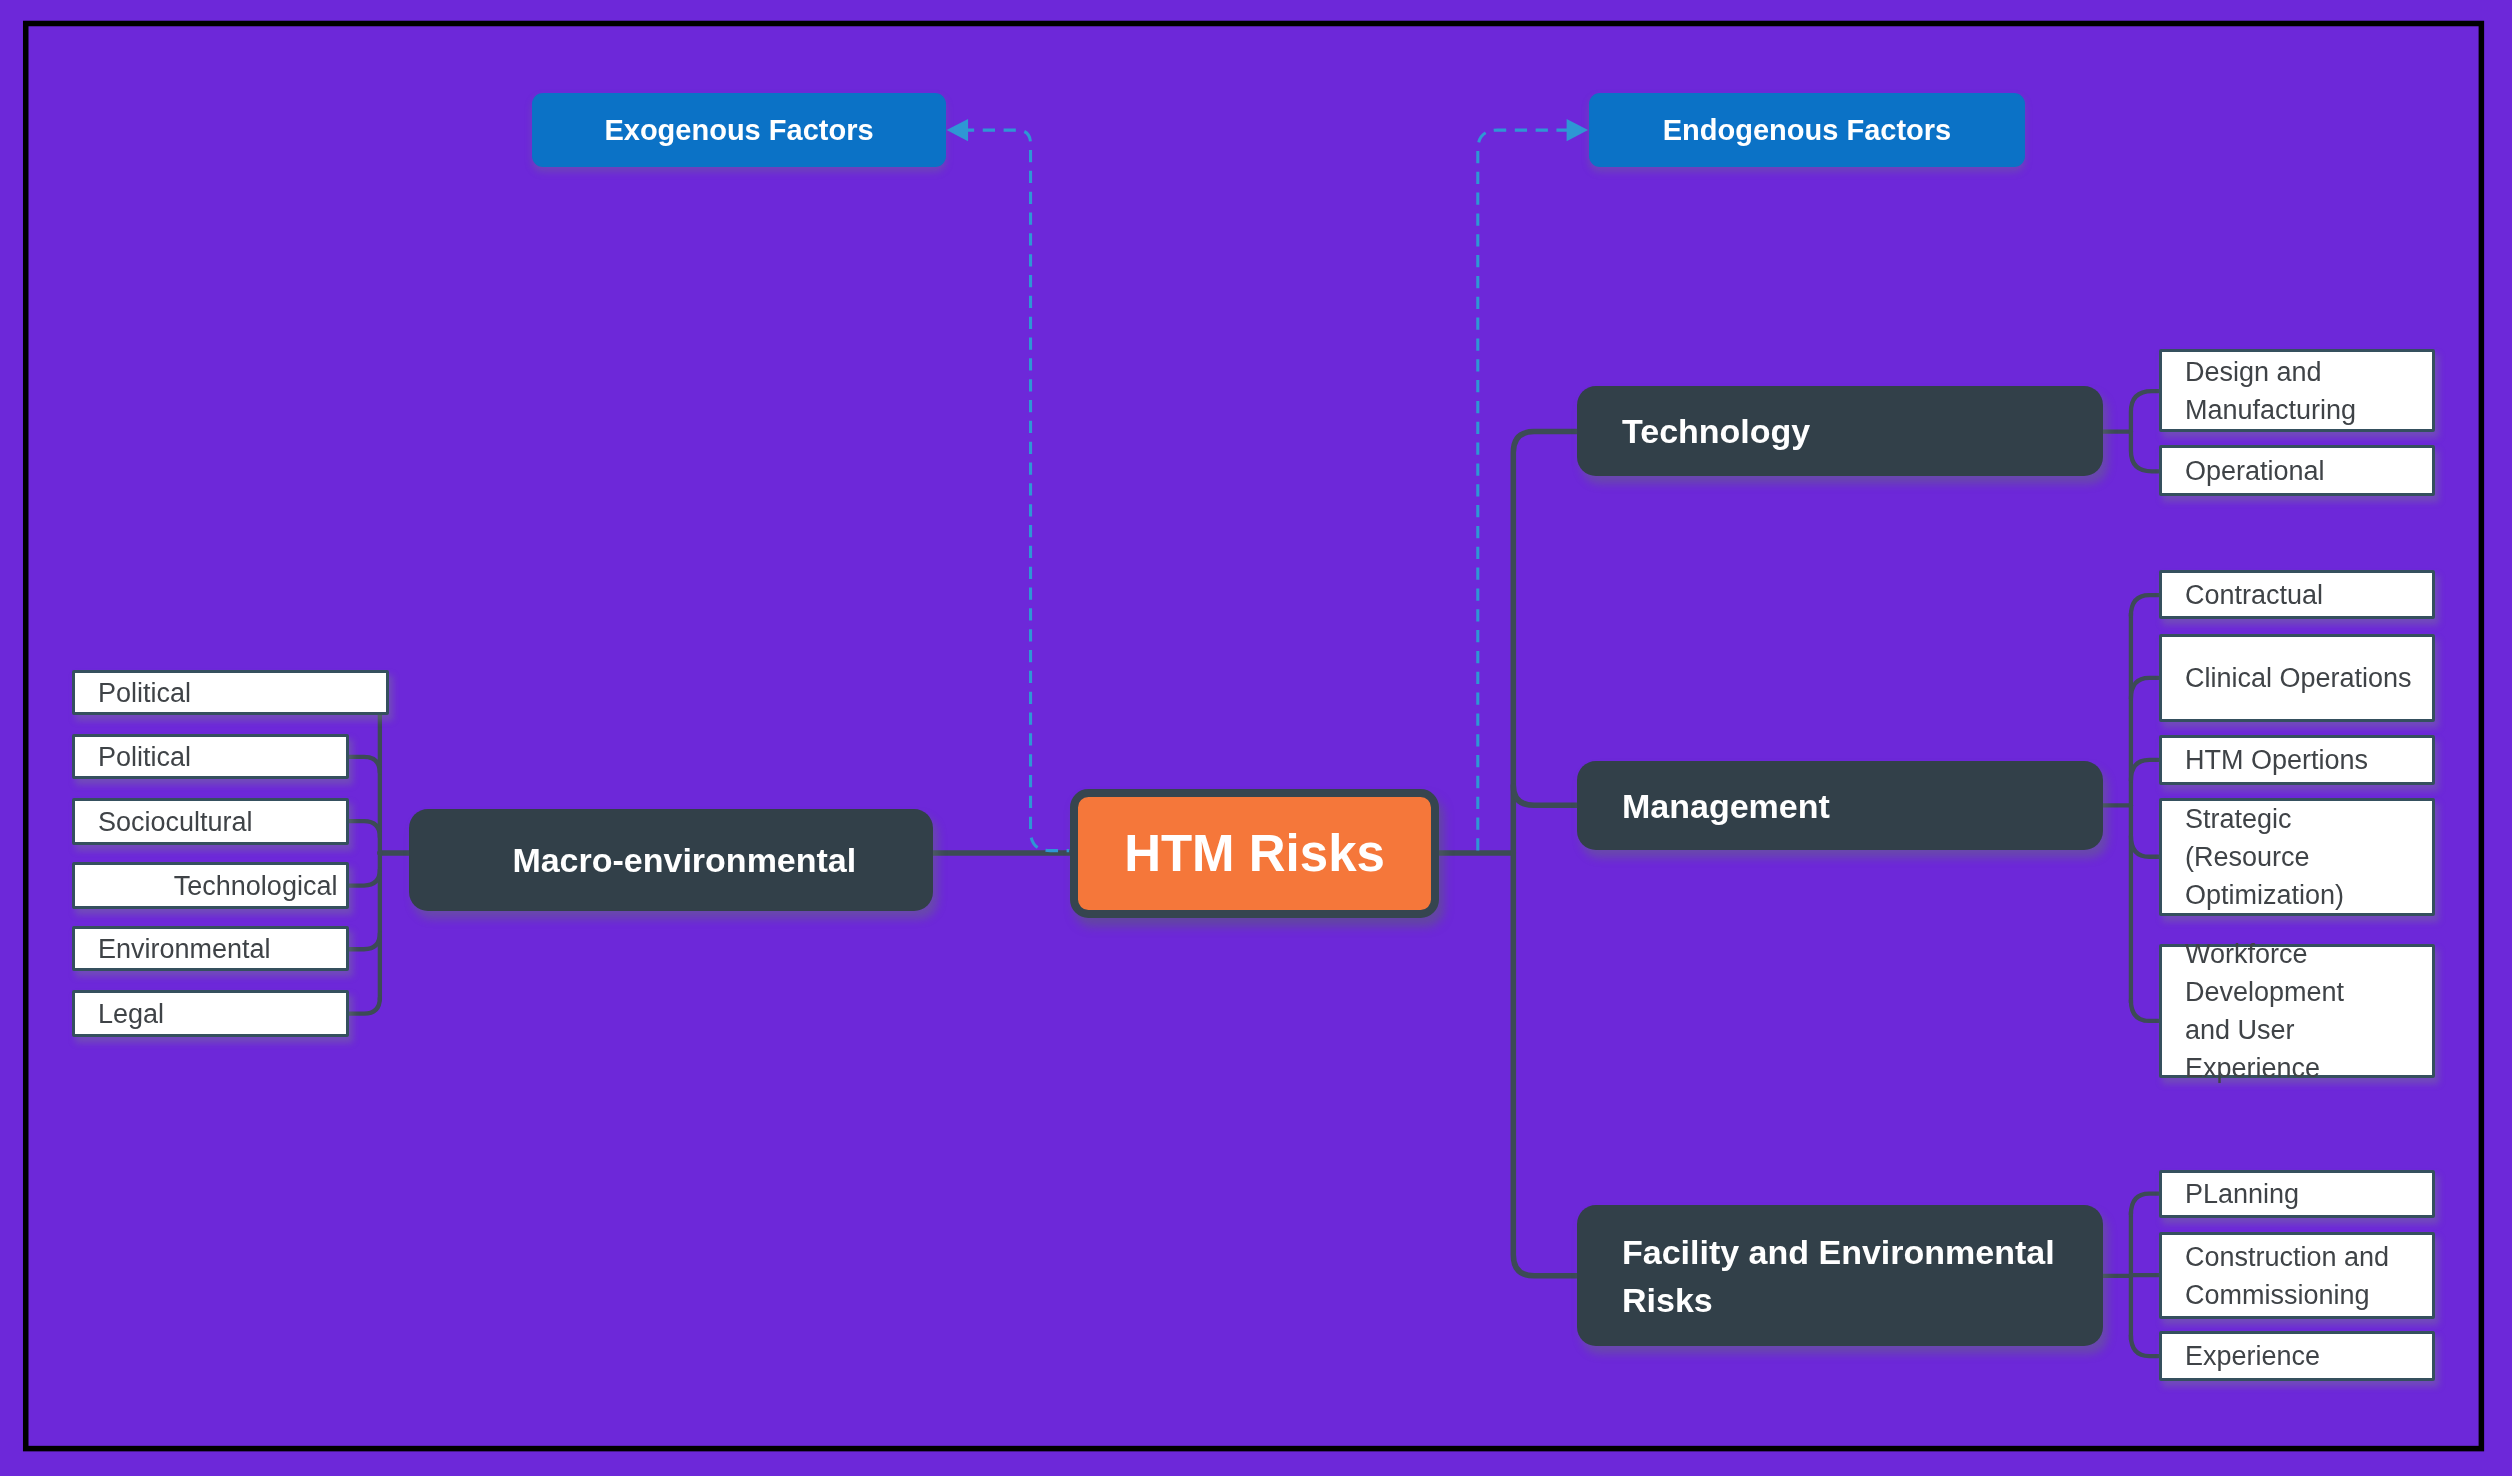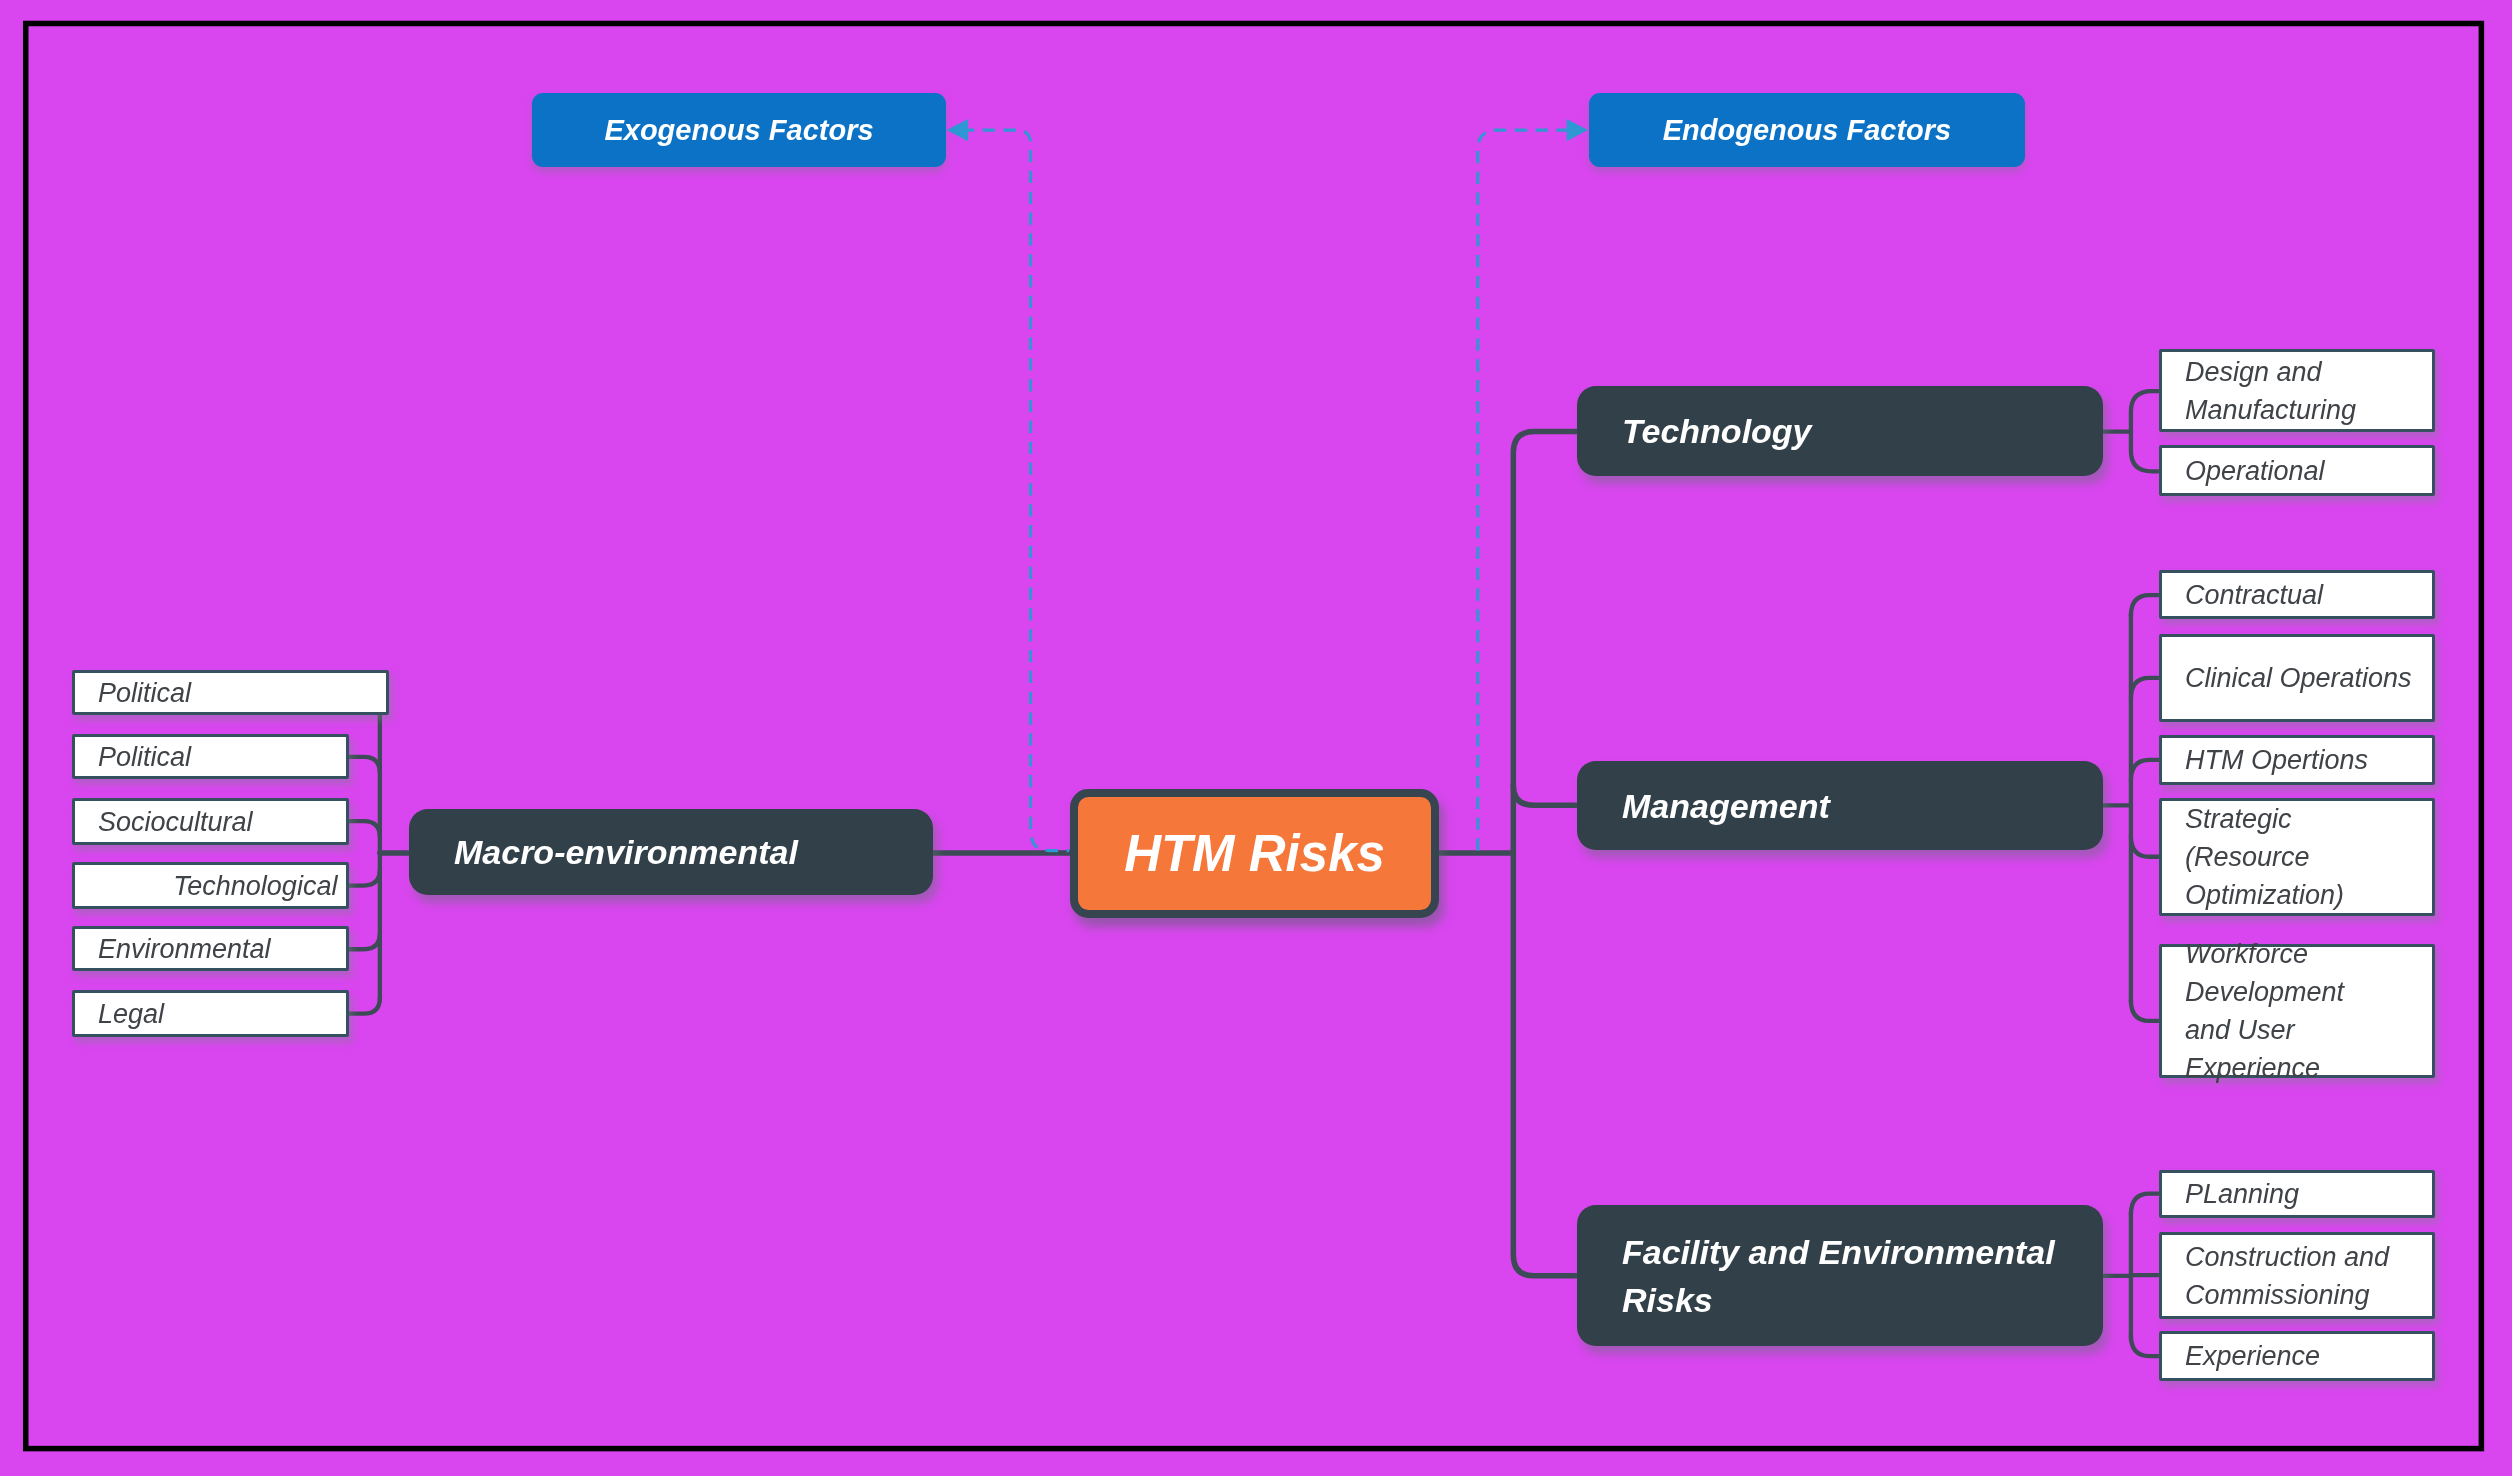--- a/index.html
+++ b/index.html
@@ -1,19 +1,18 @@
 <!DOCTYPE html>
 <html style="font-size:9.8px"><head>
 <meta charset="utf-8">
 <style>
   html,body{margin:0;padding:0;background:#ffffff;}
   .canvas{
-    position:relative;width:2512px;height:1477px;background:#d946ef;overflow:hidden;
+    position:relative;width:2512px;height:1477px;background:#6d28d9;overflow:hidden;
     font-family:"Liberation Sans","DejaVu Sans",sans-serif;
-    font-style:italic;
   }
   .wires{position:absolute;left:0;top:0;width:2512px;height:1477px;}
   .node{position:absolute;box-sizing:border-box;display:flex;align-items:center;}
   
   .factor{
     background:#0b72c6;border-radius:11px;justify-content:center;
     color:#ffffff;font-weight:bold;font-size:29px;
     box-shadow:0 4.9px 7.4px rgba(110,120,130,.35);
   }
   
@@ -94,21 +93,21 @@
     <span>Exogenous Factors</span>
   </div>
   <div class="node factor" style="left:1589px;top:93px;width:436px;height:74px;">
     <span>Endogenous Factors</span>
   </div>
 
   <div class="node root" style="left:1070px;top:789px;width:369px;height:129px;">
     <span>HTM Risks</span>
   </div>
 
-  <div class="node cat" style="left:409px;top:809px;width:524px;height:86px;">
+  <div class="node cat" style="left:409px;top:809px;width:524px;height:102px;justify-content:center;">
     <span>Macro-environmental</span>
   </div>
 
   <div class="node leaf" style="left:72px;top:670px;width:317px;height:45px;text-align:center;">
     <span>Political</span>
     </div>
   <div class="node leaf" style="left:72px;top:734px;width:277px;height:45px;">
     <span>Political</span>
     </div>
   <div class="node leaf" style="left:72px;top:798px;width:277px;height:47px;">

